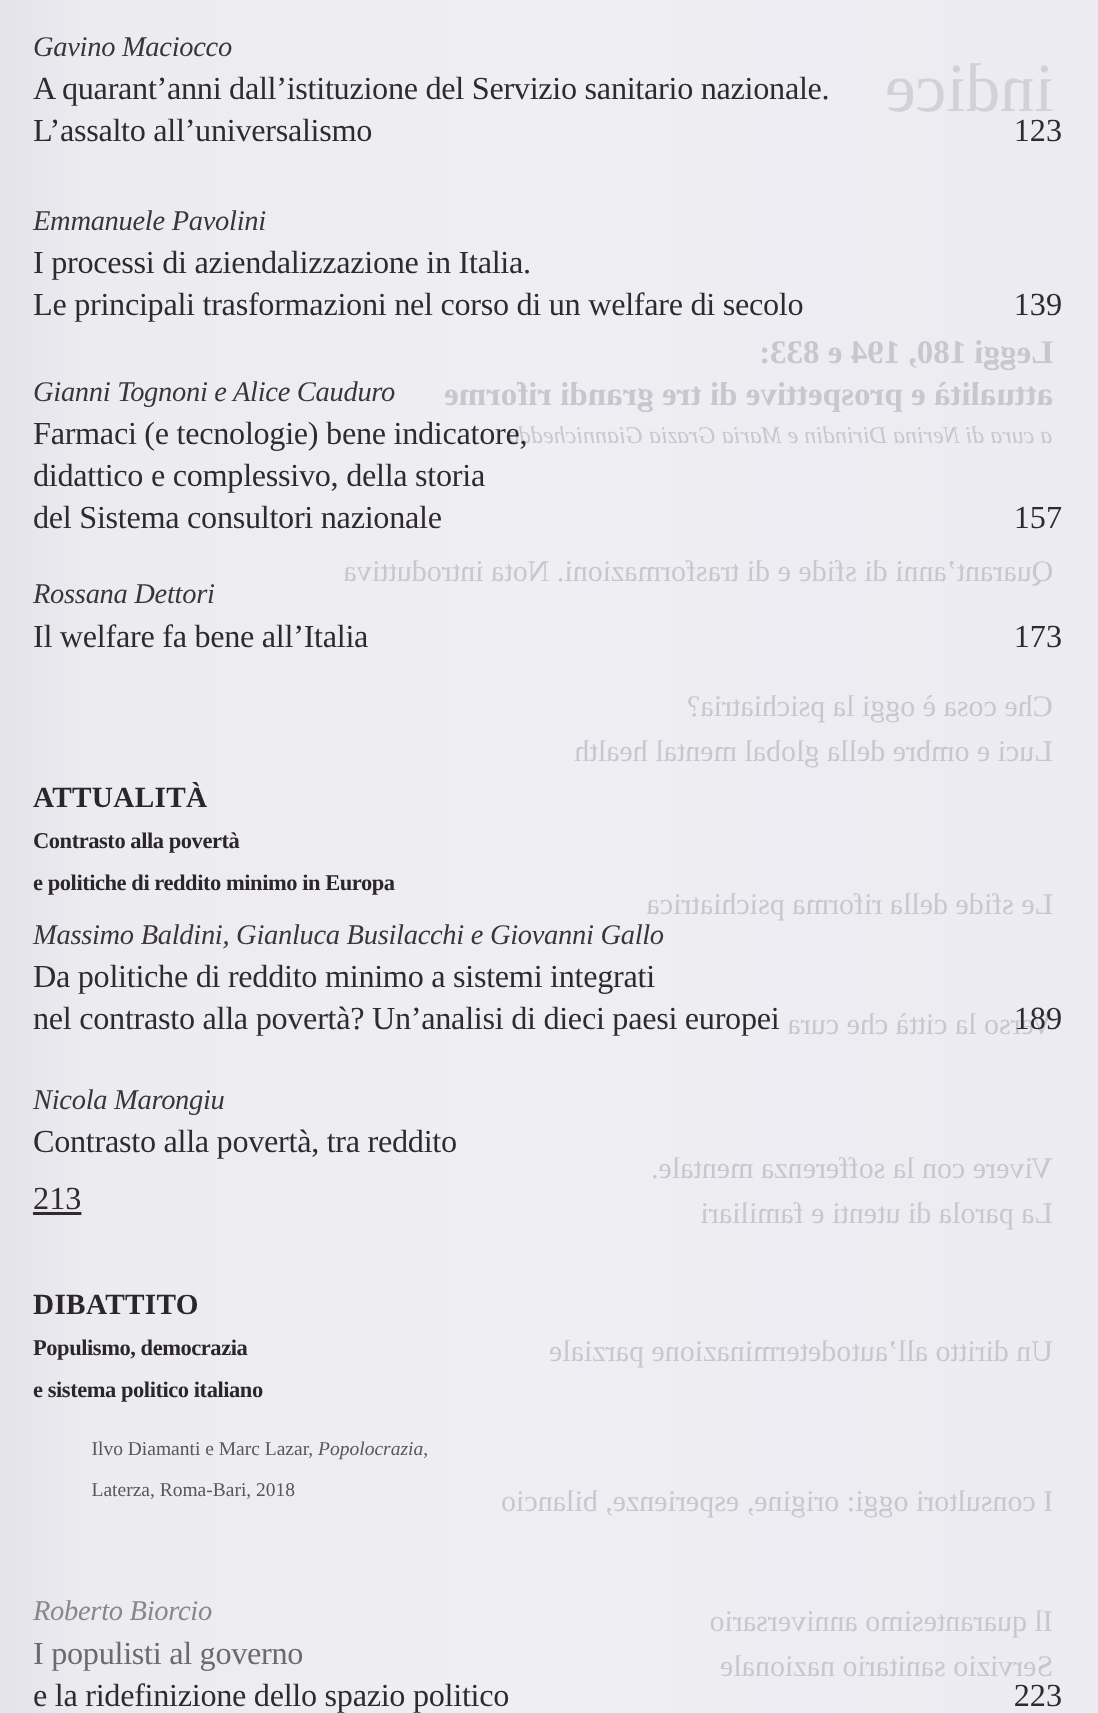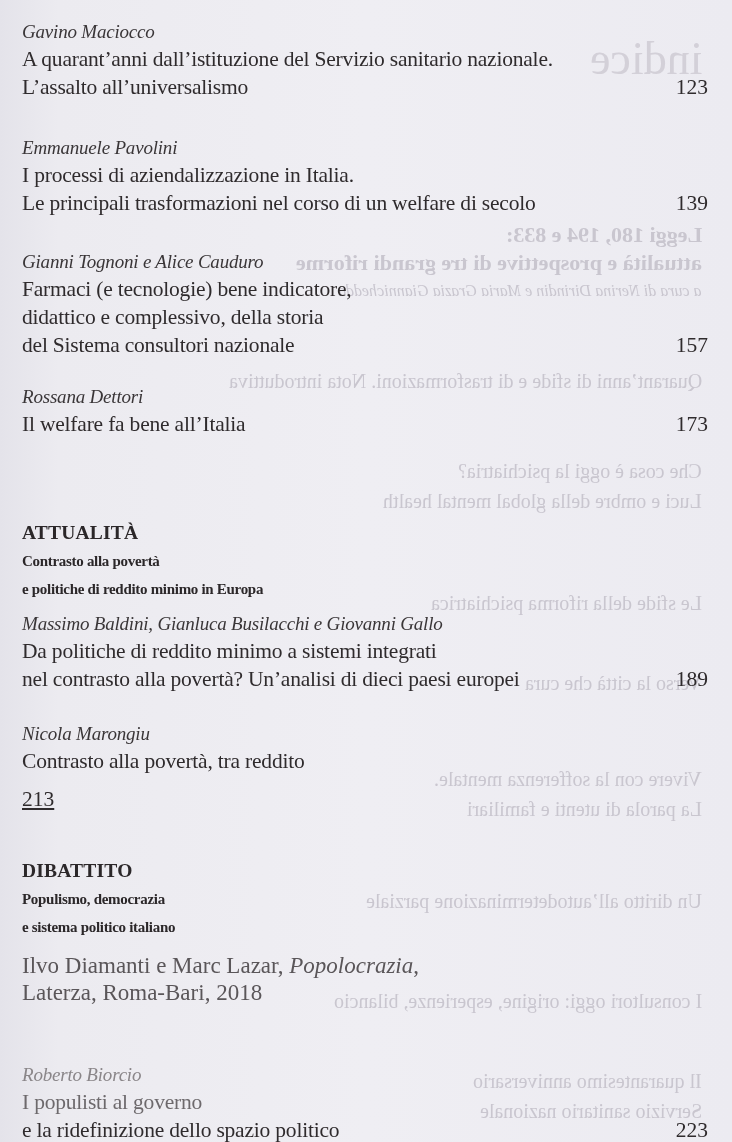--- a/index.html
+++ b/index.html
@@ -68,23 +68,24 @@
       letter-spacing: 0.2px;
     }
     .section-title {
       font-weight: bold;
       font-size: 15px;
       line-height: 28px;
       color: #2b2729;
       letter-spacing: -0.3px;
     }
     .ref {
-      font-size: 23px;
+      font-size: 13px;
       line-height: 27px;
       color: #5a5659;
+      margin-left: 39px;
     }
     .ref i { font-style: italic; }
     .faded { color: #6d696c; }
     .faded-author { color: #8a8689; }
   </style>
 </head>
 <body>
 
 <div class="page">
 

